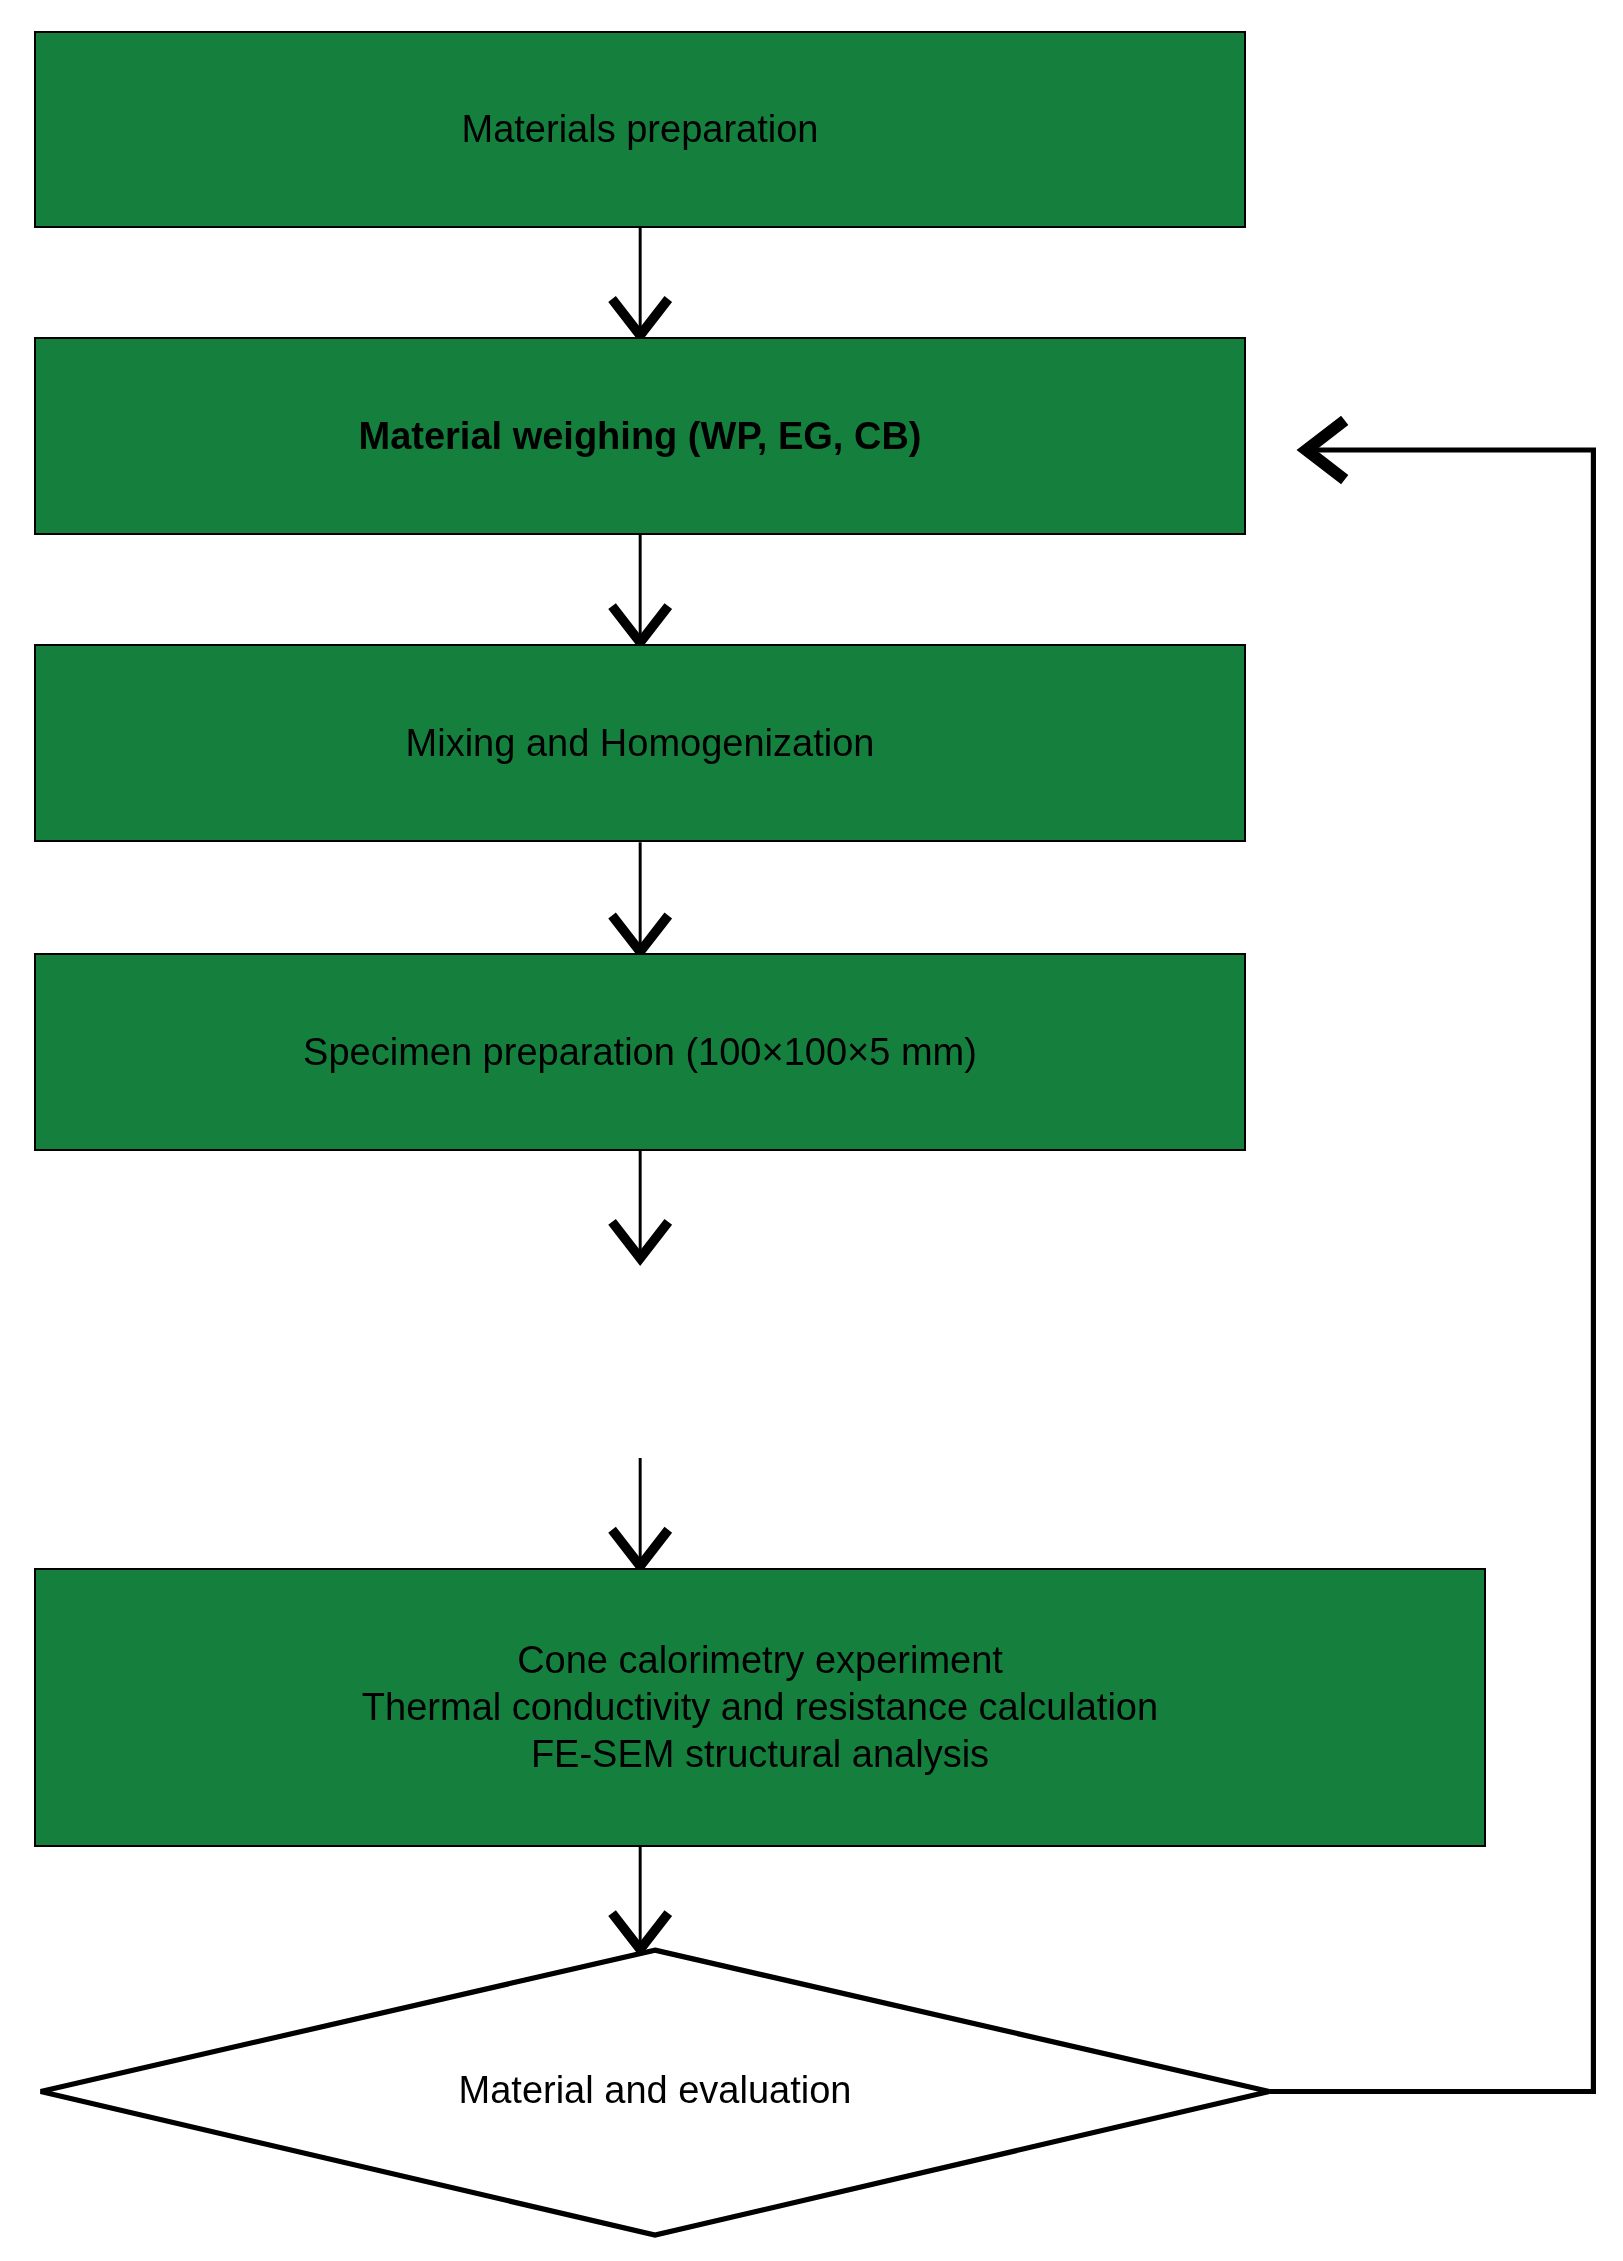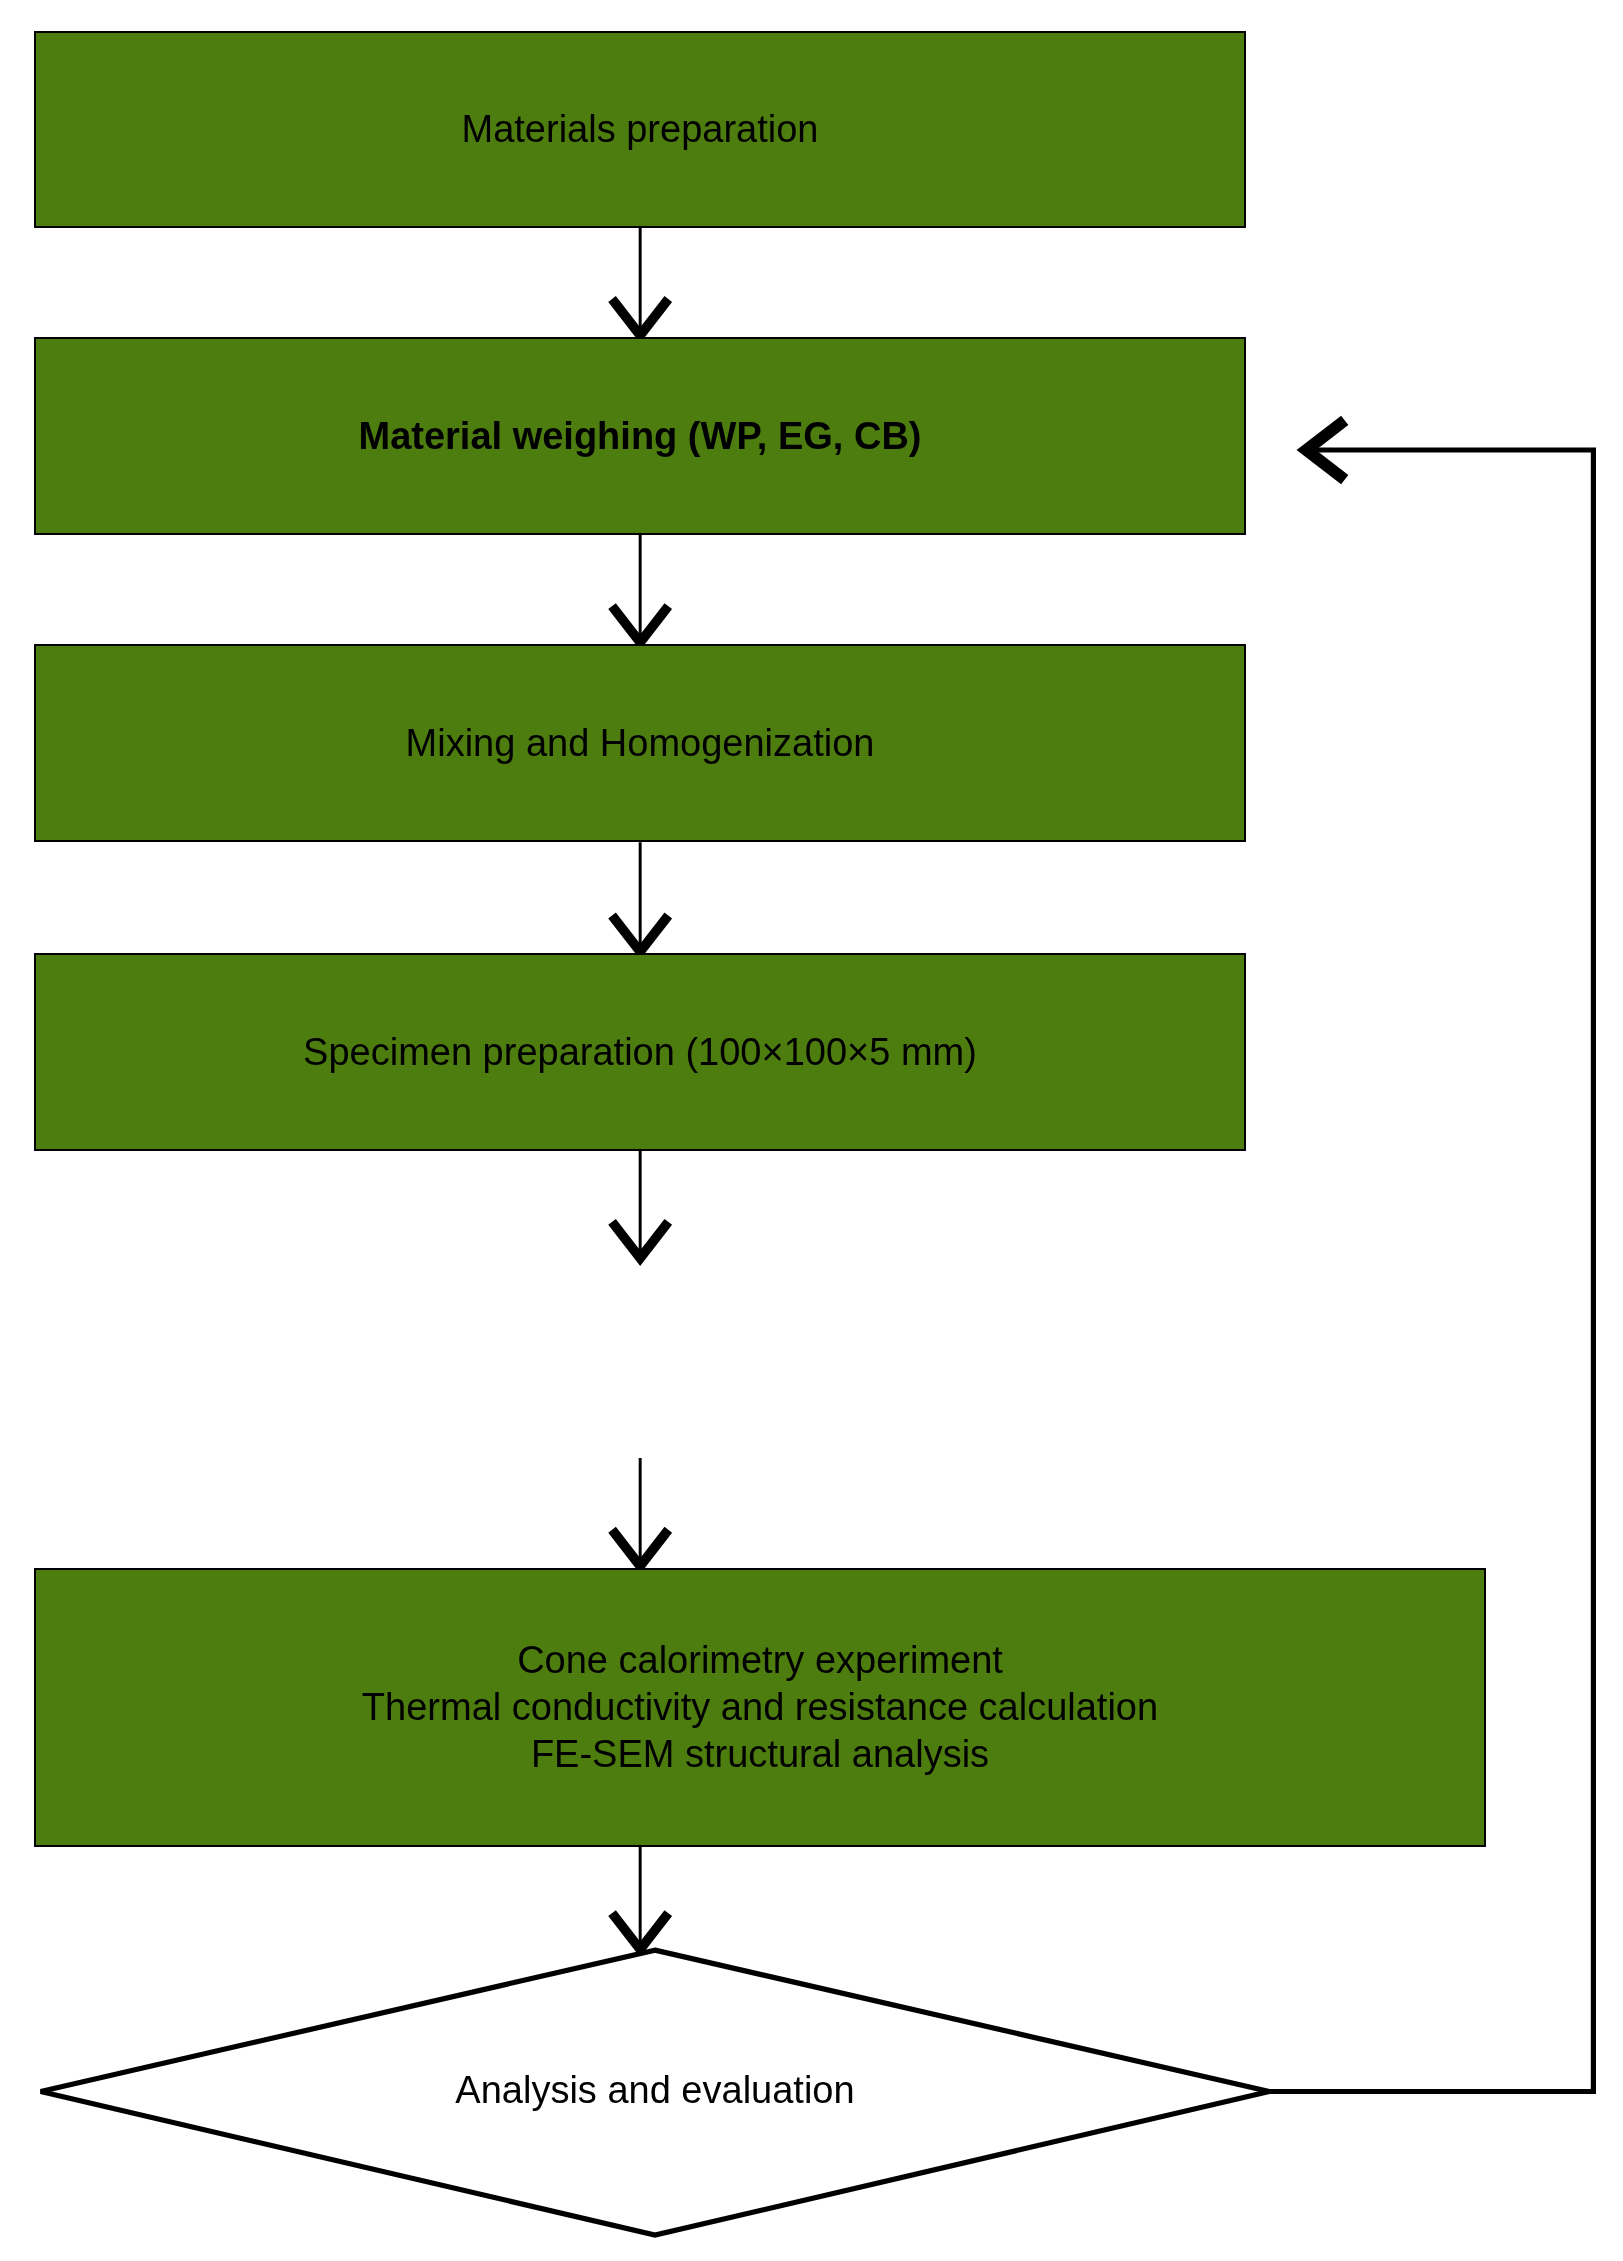--- a/index.html
+++ b/index.html
@@ -19,21 +19,21 @@
     position: absolute;
     left: 0;
     top: 0;
     width: 1623px;
     height: 2261px;
   }
   .node-box {
     position: absolute;
     box-sizing: border-box;
     border: 2.2px solid #000000;
-    background: #4d7c0f;
+    background: #15803d;
     display: flex;
     align-items: center;
     justify-content: center;
     text-align: center;
   }
   .node-label {
     font-family: "Liberation Sans", sans-serif;
     font-size: 38px;
     line-height: 1.22;
     color: #000000;
@@ -114,16 +114,16 @@
     <span class="node-label">Specimen preparation (100×100×5 mm)</span>
   </div>
 
 
   <div class="node-box" style="left:34px; top:1568px; width:1452px; height:279px;">
     <span class="node-label multiline">Cone calorimetry experiment
 Thermal conductivity and resistance calculation
 FE-SEM structural analysis</span>
   </div>
 
-  <div class="decision-label" style="left:244px; top:2069px; width:822px;">Analysis and evaluation</div>
+  <div class="decision-label" style="left:244px; top:2069px; width:822px;">Material and evaluation</div>
 
 </div>
 
 
 </body></html>

